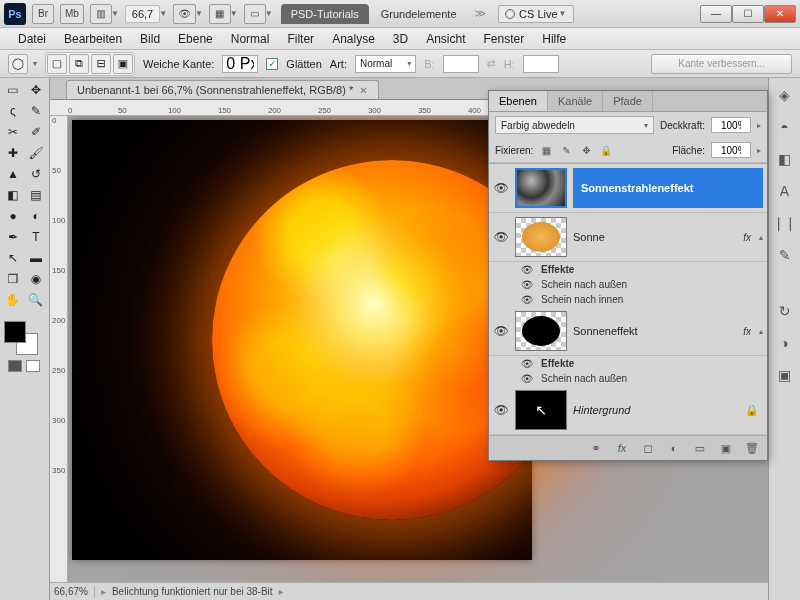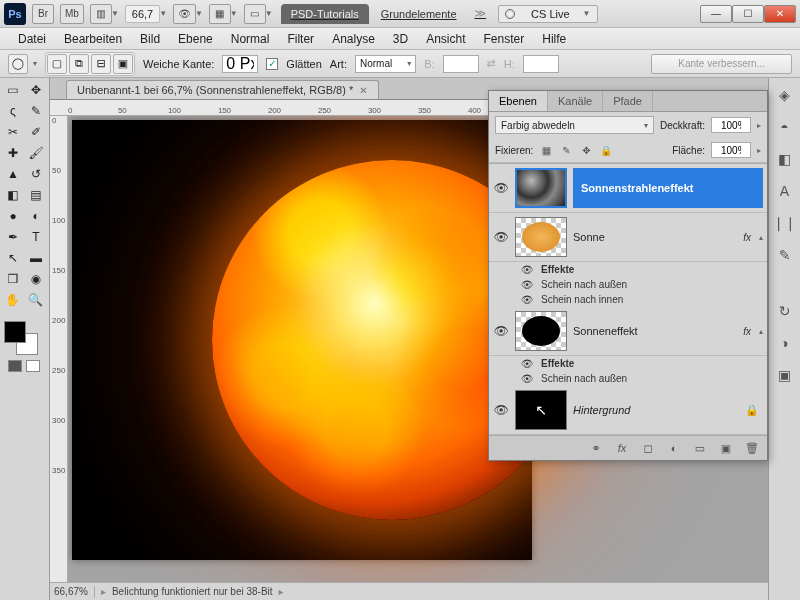--- a/index.html
+++ b/index.html
@@ -8,21 +8,21 @@
   
   .titlebar { height: 28px; background: linear-gradient(#e9e9e9,#d5d5d5); display:flex; align-items:center; padding: 0 4px; border-bottom:1px solid #b8b8b8; }
   .titlebar .seg { display:flex; align-items:center; gap:6px; }
   .ps-logo { width:22px;height:22px;background:#061933;color:#8db7ff;font-weight:bold;font-size:11px;display:flex;align-items:center;justify-content:center;border-radius:3px; }
   .tb-btn { min-width:22px;height:20px;background:#e3e3e3;border:1px solid #999;border-radius:2px;display:flex;align-items:center;justify-content:center;font-size:10px;padding:0 4px;color:#444; }
   .tb-arrow { font-size:8px;color:#666;margin-left:-3px; }
   .tb-drop { display:flex;align-items:center;gap:2px; }
   .tb-zoom { background:#f0f0f0;border:1px solid #bbb;border-radius:2px;padding:2px 6px;font-size:11px; }
   .tb-tab { background:#676767;color:#eee;padding:4px 10px;border-radius:4px 4px 0 0;font-size:11px; }
   .tb-tab.inactive { background:transparent;color:#333; }
-  .tb-cs { display:flex;align-items:center;gap:16px;border:1px solid #aaa;border-radius:2px;padding:2px 6px;background:#eaeaea; }
+  .tb-cs { display:flex;align-items:center;gap:4px;border:1px solid #aaa;border-radius:2px;padding:2px 6px;background:#eaeaea; }
   .tb-cs .dot { width:10px;height:10px;border:1px solid #666;border-radius:50%;background:radial-gradient(#fff,#ccc); }
   .winbtns { margin-left:auto;display:flex;gap:0; }
   .winbtn { width:32px;height:18px;border:1px solid #888;background:linear-gradient(#f6f6f6,#d7d7d7);display:flex;align-items:center;justify-content:center;font-size:10px;color:#333;border-radius:2px; }
   .winbtn.close { background:linear-gradient(#f08070,#d04020);color:#fff; }
 
   
   .menubar { height:22px;background:linear-gradient(#efefef,#e0e0e0);display:flex;align-items:center;gap:2px;padding:0 10px;border-bottom:1px solid #b8b8b8; }
   .menuitem { padding:2px 8px;font-size:12px;color:#222; }
 
   
@@ -139,21 +139,21 @@
       </div>
     <div class="tb-drop">
         <div class="tb-btn">▦</div>
         <span class="tb-arrow">▼</span>
       </div>
     <div class="tb-drop">
         <div class="tb-btn">▭</div>
         <span class="tb-arrow">▼</span>
       </div>
   </div>
-  <div class="seg" style="margin-left:8px;gap:2px;text-decoration:underline;">
+  <div class="seg" style="margin-left:8px;gap:2px;">
     <div class="tb-tab">PSD-Tutorials</div>
     <div class="tb-tab inactive">Grundelemente</div>
     <span style="padding:0 6px;color:#888;">≫</span>
   </div>
   <div class="seg" style="margin-left:6px;">
     <div class="tb-cs">
         <span class="dot"></span>
         <span>CS Live</span>
         <span class="tb-arrow">▼</span>
       </div>

